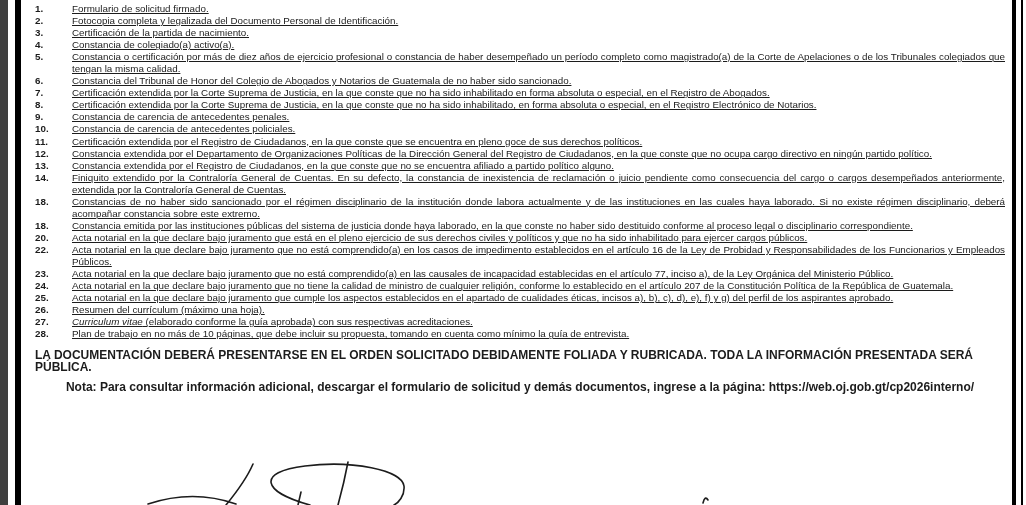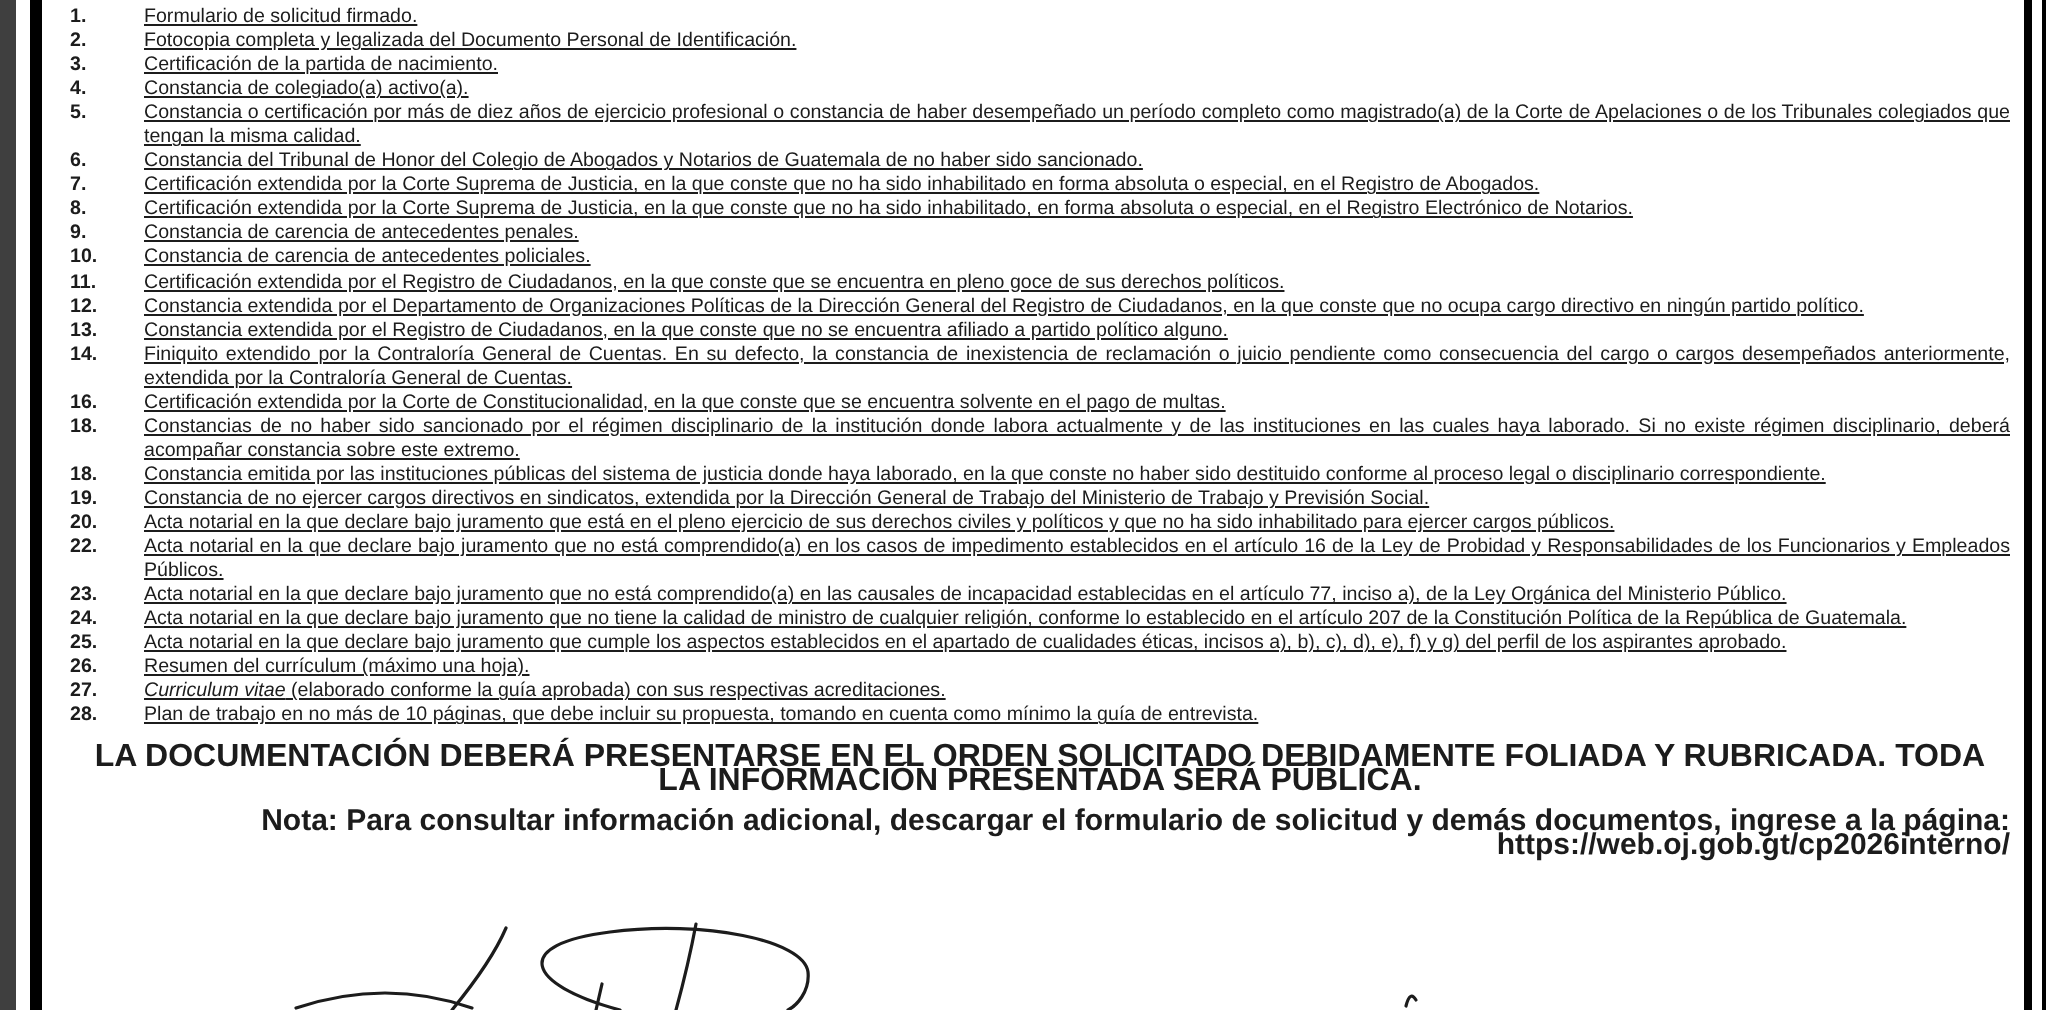--- a/index.html
+++ b/index.html
@@ -20,25 +20,25 @@
   .content{
     position:absolute;left:35px;top:3px;width:970px;
     font-size:9.8px;line-height:12.05px;
   }
   ol.req{list-style:none;margin:0;padding:0;}
   ol.req li{display:flex;}
   ol.req .num{flex:0 0 37px;font-weight:bold;}
   ol.req .txt{flex:1 1 auto;text-align:justify;text-decoration:underline;}
   .footer{
     margin:9px 0 0 0;
-    font-weight:bold;text-align:center;font-size:16px;line-height:12px;
+    font-weight:bold;font-size:12px;line-height:12px;
   }
   .note{
     margin:8px 0 0 0;
-    font-weight:bold;font-size:15px;line-height:12px;text-align:right;
+    font-weight:bold;font-size:12px;line-height:12px;text-align:center;
   }
   svg.signature{position:absolute;left:0;top:0;width:1026px;height:505px;pointer-events:none;}
 </style>
 </head>
 <body>
 
 <div class="page">
   <div class="edge-left-outer"></div>
   <div class="border-left"></div>
   <div class="border-right-thick"></div>
@@ -96,34 +96,26 @@
         </li>
         <li>
           <span class="num">13.</span>
           <span class="txt">Constancia extendida por el Registro de Ciudadanos, en la que conste que no se encuentra afiliado a partido político alguno.</span>
         </li>
         <li>
           <span class="num">14.</span>
           <span class="txt">Finiquito extendido por la Contraloría General de Cuentas. En su defecto, la constancia de inexistencia de reclamación o juicio pendiente como consecuencia del cargo o cargos desempeñados anteriormente, extendida por la Contraloría General de Cuentas.</span>
         </li>
         <li>
-          <span class="num">16.</span>
-          <span class="txt">Certificación extendida por la Corte de Constitucionalidad, en la que conste que se encuentra solvente en el pago de multas.</span>
-        </li>
-        <li>
           <span class="num">18.</span>
           <span class="txt">Constancias de no haber sido sancionado por el régimen disciplinario de la institución donde labora actualmente y de las instituciones en las cuales haya laborado. Si no existe régimen disciplinario, deberá acompañar constancia sobre este extremo.</span>
         </li>
         <li>
           <span class="num">18.</span>
           <span class="txt">Constancia emitida por las instituciones públicas del sistema de justicia donde haya laborado, en la que conste no haber sido destituido conforme al proceso legal o disciplinario correspondiente.</span>
-        </li>
-        <li>
-          <span class="num">19.</span>
-          <span class="txt">Constancia de no ejercer cargos directivos en sindicatos, extendida por la Dirección General de Trabajo del Ministerio de Trabajo y Previsión Social.</span>
         </li>
         <li>
           <span class="num">20.</span>
           <span class="txt">Acta notarial en la que declare bajo juramento que está en el pleno ejercicio de sus derechos civiles y políticos y que no ha sido inhabilitado para ejercer cargos públicos.</span>
         </li>
         <li>
           <span class="num">22.</span>
           <span class="txt">Acta notarial en la que declare bajo juramento que no está comprendido(a) en los casos de impedimento establecidos en el artículo 16 de la Ley de Probidad y Responsabilidades de los Funcionarios y Empleados Públicos.</span>
         </li>
         <li>

